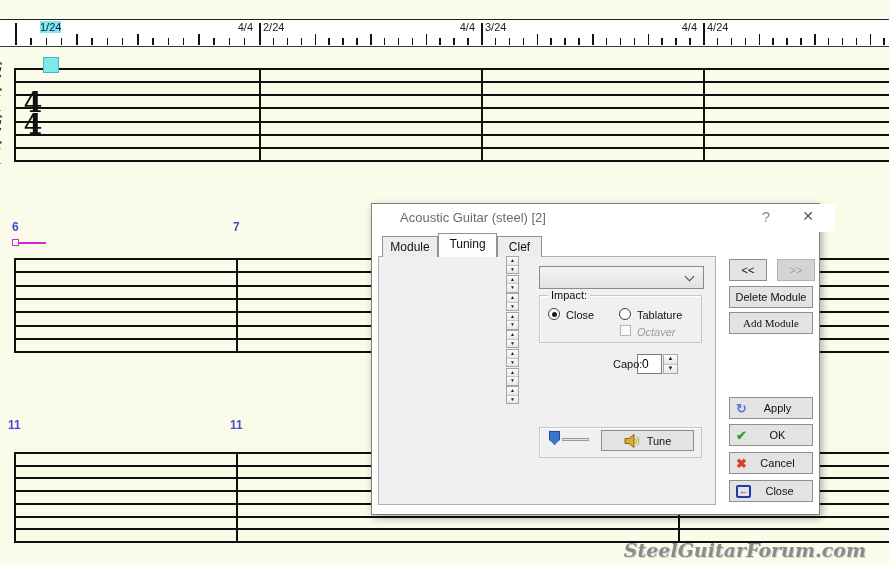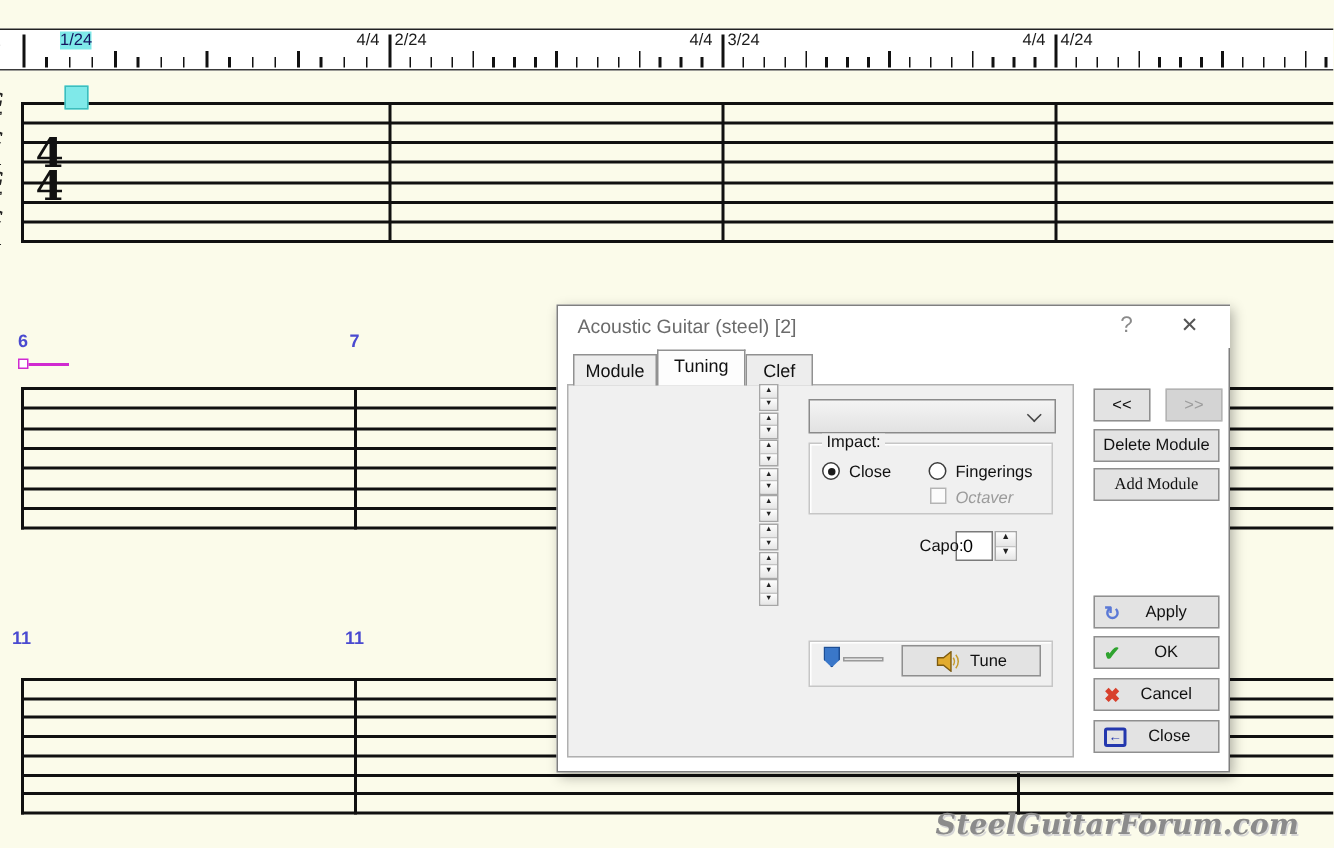--- a/index.html
+++ b/index.html
@@ -24,21 +24,21 @@
   .cyansq{position:absolute;background:#7fe9e9;border:1px solid #3dbdbd;}
   .magsq{position:absolute;border:1.5px solid #d02ad0;background:#fff;}
   .magline{position:absolute;background:#d02ad0;}
   .watermark{position:absolute;right:23px;bottom:4px;font-family:"DejaVu Serif",serif;
              font-style:italic;font-weight:bold;font-size:19px;color:#8b8b8b;
              text-shadow:1px 1px 0 #d6d6d6;z-index:3;}
   
   .dialog{position:absolute;left:371px;top:203px;width:447px;height:310px;background:#fff;
           border:1px solid #7f7f7f;box-shadow:2px 3px 8px rgba(0,0,0,.30);z-index:10;font-size:11px;}
   .dialog *{box-sizing:border-box;}
-  .titlebar{position:absolute;left:1px;top:0;width:100%;height:28px;background:#fff;}
+  .titlebar{position:absolute;left:16px;top:0;width:100%;height:28px;background:#fff;}
   .dtitle{position:absolute;left:12px;top:6px;font-size:13px;color:#6b6b6b;}
   .dhelp{position:absolute;left:368px;top:4px;font-size:15px;color:#8a8a8a;width:20px;text-align:center;cursor:default;}
   .dclose{position:absolute;left:408px;top:4px;font-size:14px;color:#555;width:24px;text-align:center;cursor:default;}
   .tab{position:absolute;border:1px solid #919191;border-bottom:none;background:#ededed;
        text-align:center;font-size:12px;color:#111;padding-top:3px;z-index:2;}
   .tab.active{background:#fdfdfd;z-index:4;font-size:12px;}
   .page{position:absolute;left:6px;top:52px;width:338px;height:249px;background:#f0f0f0;
         border:1px solid #b0b0b0;z-index:1;}
   .spk{position:absolute;width:17px;height:14px;}
   .str-plain{position:absolute;height:3px;background:linear-gradient(#6d6d6d,#dcdcdc);}
@@ -348,21 +348,21 @@
   <div class="combo">
     <span></span>
     <span class="chev"></span>
   </div>
 
   <div class="group" style="left:167px;top:91px;width:163px;height:48px"></div>
   <span class="glabel" style="left:176px;top:85px">Impact:</span>
   <div class="radio sel" style="left:176px;top:104px"></div>
   <span class="rlab2" style="left:194px;top:105px">Close</span>
   <div class="radio" style="left:247px;top:104px"></div>
-  <span class="rlab2" style="left:265px;top:105px">Fingerings</span>
+  <span class="rlab2" style="left:265px;top:105px">Tablature</span>
   <div class="cbox" style="left:248px;top:121px"></div>
   <span class="dislab" style="left:265px;top:122px">Octaver</span>
 
   <span class="rlab2" style="left:241px;top:154px">Capo:</span>
   <input class="capoedit" value="0" style="">
 
   <div class="group" style="left:167px;top:223px;width:163px;height:31px"></div>
   <div class="thumb"></div>
   <div class="track"></div>
   <div class="btn" style="left:229px;top:226px;width:93px;height:21px">

